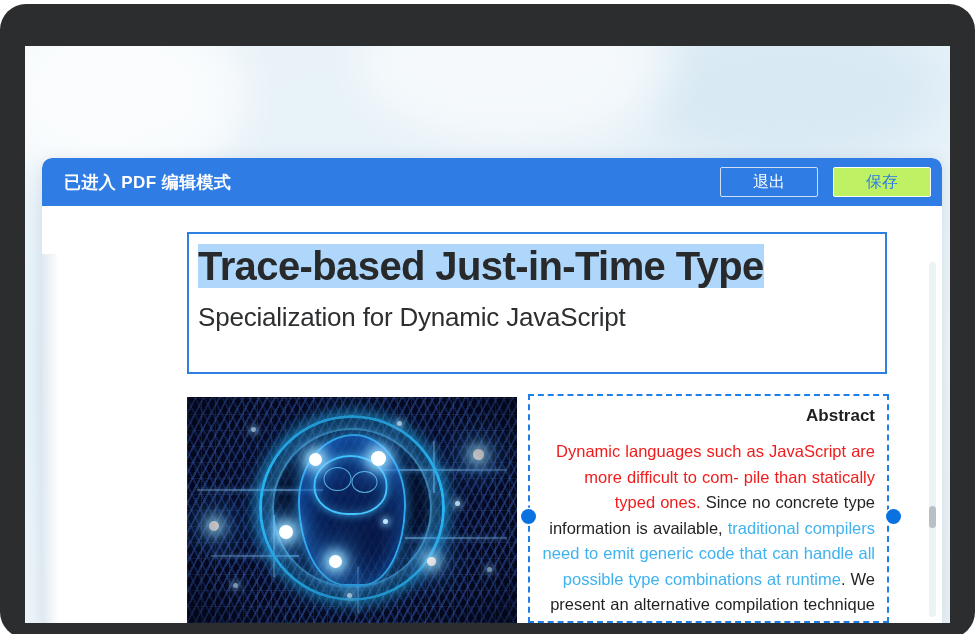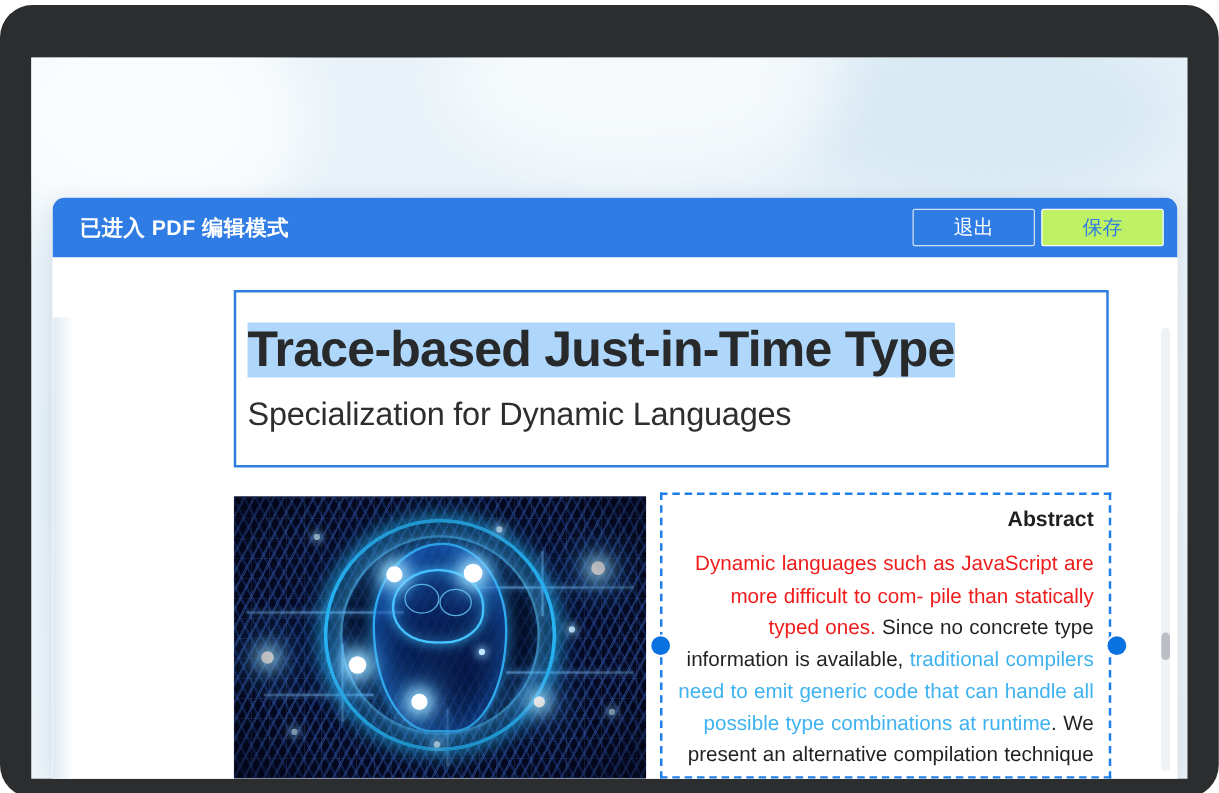--- a/index.html
+++ b/index.html
@@ -52,21 +52,21 @@
     display:flex; align-items:center;
     padding:0 11px 0 22px;
   }
   #toolbar-title{
     color:#ffffff;
     font-size:17px;
     font-weight:bold;
     letter-spacing:.4px;
     white-space:nowrap;
   }
-  #toolbar-actions{ margin-left:auto; display:flex; align-items:flex-start; gap:5px; }
+  #toolbar-actions{ margin-left:auto; display:flex; align-items:flex-start; gap:15px; }
   .tb-btn{
     font-size:16px;
     height:30px;
     min-width:98px;
     display:flex; align-items:center; justify-content:center;
     cursor:pointer;
     border-radius:2px;
     user-select:none;
   }
   .tb-btn.ghost{
@@ -88,21 +88,21 @@
     padding:0;
   }
 
   
   #title-block{
     position:absolute;
     left:145px; top:26px;
     width:700px; height:142px;
     border:2px solid #2f7fe0;
     background:#ffffff;
-    padding:22px 10px 0 9px;
+    padding:8px 10px 0 9px;
   }
   #paper-title{
     display:inline;
     background:#aed7fb;
     color:#27292b;
     font-size:40px;
     font-weight:bold;
     line-height:1.22;
     letter-spacing:-.6px;
     box-decoration-break:clone;
@@ -279,21 +279,21 @@
       </div>
 
       <div id="doc-page">
 
         <div id="page-gutter"></div>
 
         <div id="title-block">
           <div>
             <span id="paper-title">Trace-based Just-in-Time Type</span>
           </div>
-          <div id="paper-subtitle">Specialization for Dynamic Languages</div>
+          <div id="paper-subtitle">Specialization for Dynamic JavaScript</div>
         </div>
 
         <div id="figure-block">
           <div id="figure-canvas">
             <div class="circuit c1"></div>
             <div class="circuit c2"></div>
             <div class="circuit c3"></div>
 
             <div class="trace" style="left:10px;  top:92px;  width:126px; height:2px;"></div>
             <div class="trace" style="left:196px; top:72px;  width:124px; height:2px;"></div>

